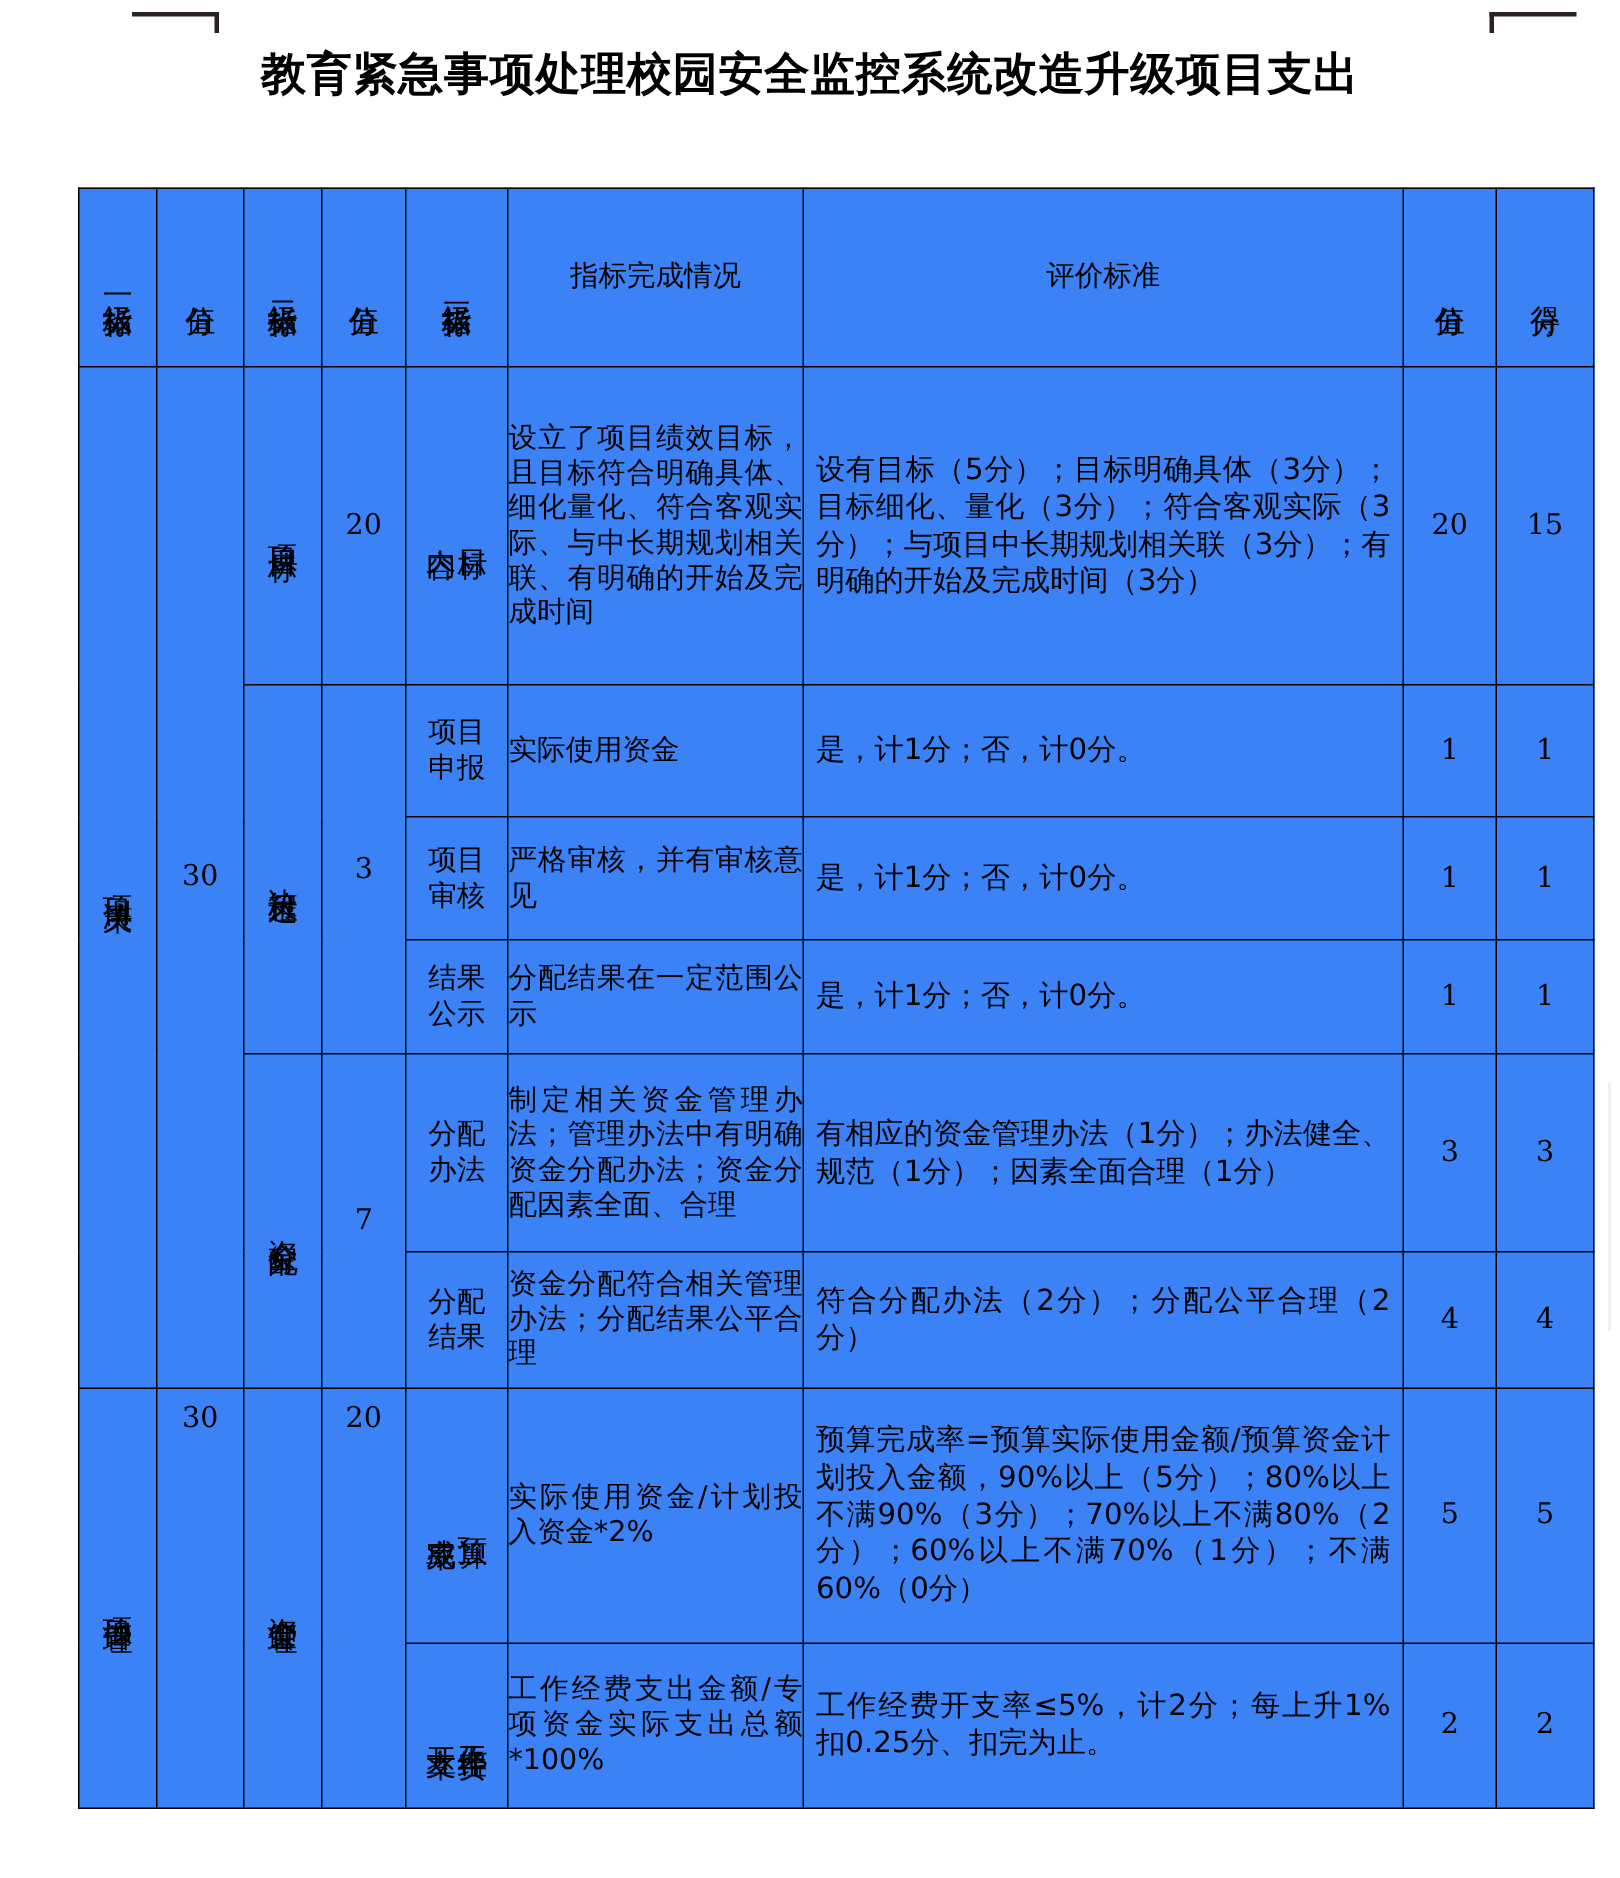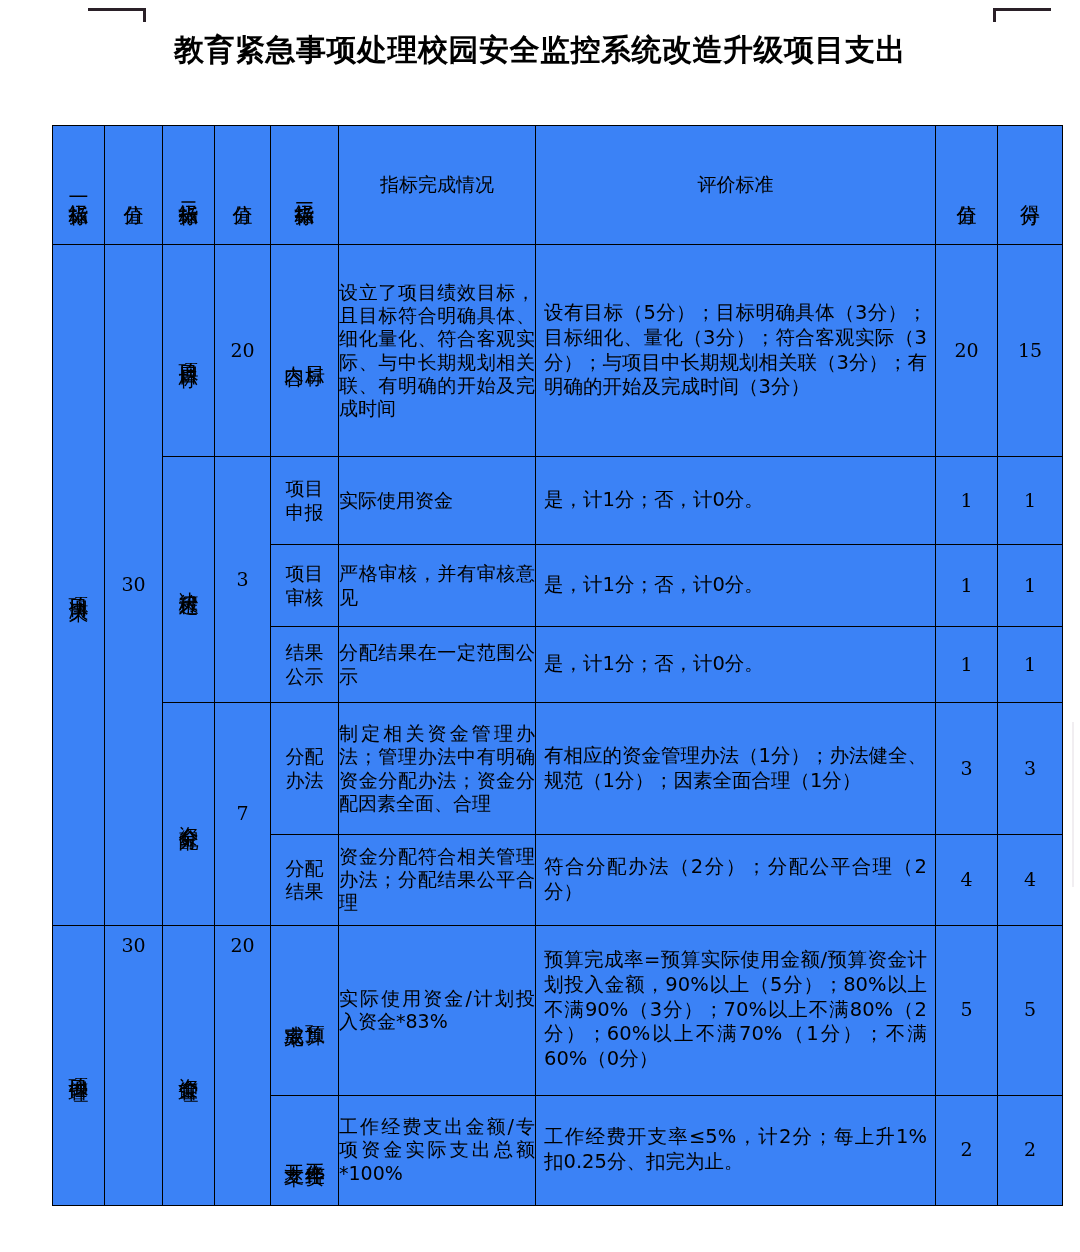--- a/index.html
+++ b/index.html
@@ -314,21 +314,21 @@
               <span class="vtext">资金管理</span>
             </div>
       </td>
       <td class="num top" rowspan="2">20</td>
       <td class="lvl3">
         <div class="vpair">
           <span class="vtext">预算</span>
               <span class="vtext">完成率</span>
         </div>
       </td>
-      <td class="txt">实际使用资金/计划投入资金*83%</td>
+      <td class="txt">实际使用资金/计划投入资金*2%</td>
       <td class="txt std">预算完成率=预算实际使用金额/预算资金计划投入金额，90%以上（5分）；80%以上不满90%（3分）；70%以上不满80%（2分）；60%以上不满70%（1分）；不满60%（0分）</td>
       <td class="num">5</td>
       <td class="num">5</td>
     </tr>
 
     <tr style="height:110px;">
       <td class="lvl3">
         <div class="vpair">
           <span class="vtext">工作经费</span>
               <span class="vtext">开支率</span>

